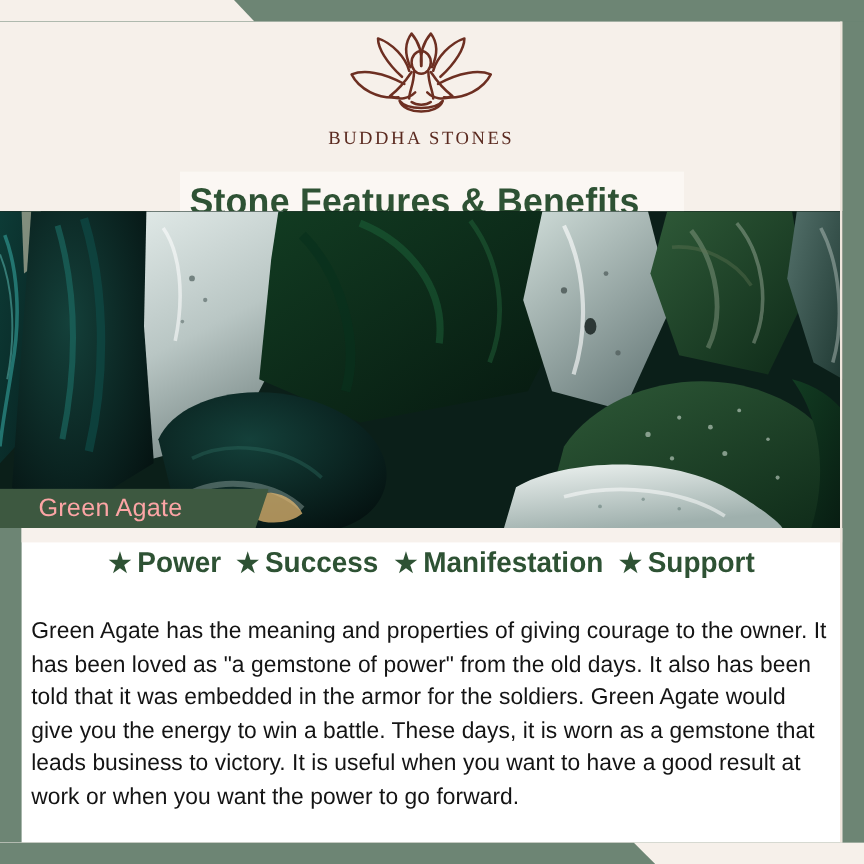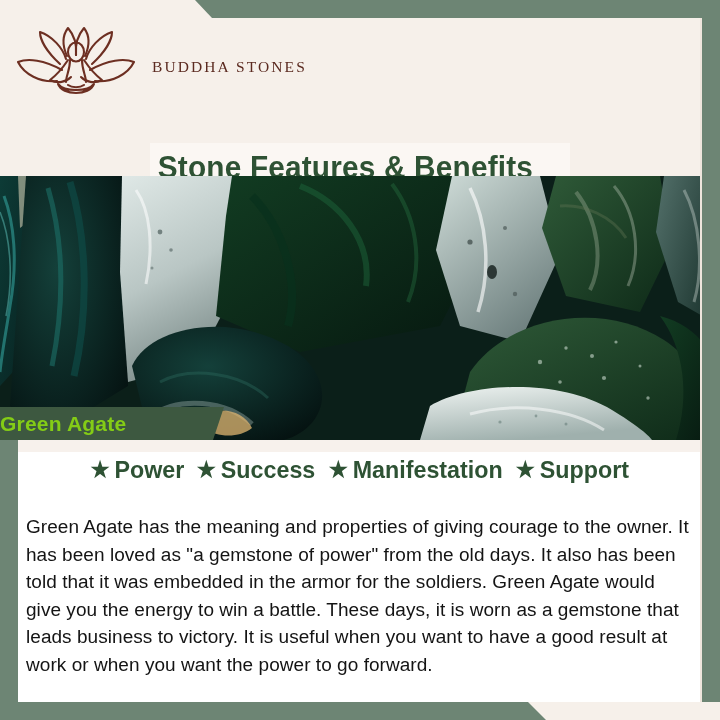--- a/index.html
+++ b/index.html
@@ -27,21 +27,21 @@
     clip-path:polygon(0 0, 195px 0, 212px 18px, 0 18px);
   }
 
   
   .header{
     position:absolute;left:0;top:18px;width:702px;height:158px;
     background:#f6f0ea;
   }
   .logo-wrap{
     position:absolute;left:0;right:0;top:8px;
-    display:flex;flex-direction:row;align-items:center;
+    display:flex;flex-direction:column;align-items:center;
   }
   .logo-mark{width:152px;height:78px;display:block;}
   .logo-word{
     margin-top:3px;
     font-family:"Liberation Serif", serif;
     font-size:15.5px;letter-spacing:2.1px;
     color:#5b2a20;font-weight:400;
     text-align:center;
   }
 
@@ -65,21 +65,22 @@
   .photo svg{display:block;width:720px;height:264px;}
 
   .stone-label{
     position:absolute;left:0;top:407px;width:224px;height:33px;
     background:#3d5840;
     clip-path:polygon(0 0, 224px 0, 213px 33px, 0 33px);
     display:flex;align-items:center;
     z-index:4;
   }
   .stone-label span{
-    color:#84cc16;font-size:21px;font-weight:700;
+    padding-left:32px;
+    color:#fca5a5;font-size:21px;font-weight:400;
     font-family:"Liberation Sans", sans-serif;
     letter-spacing:.2px;
   }
 
   
   .body-block{
     position:absolute;left:18px;top:440px;width:684px;height:262px;
     background:#ffffff;
   }
   .cream-strip{

